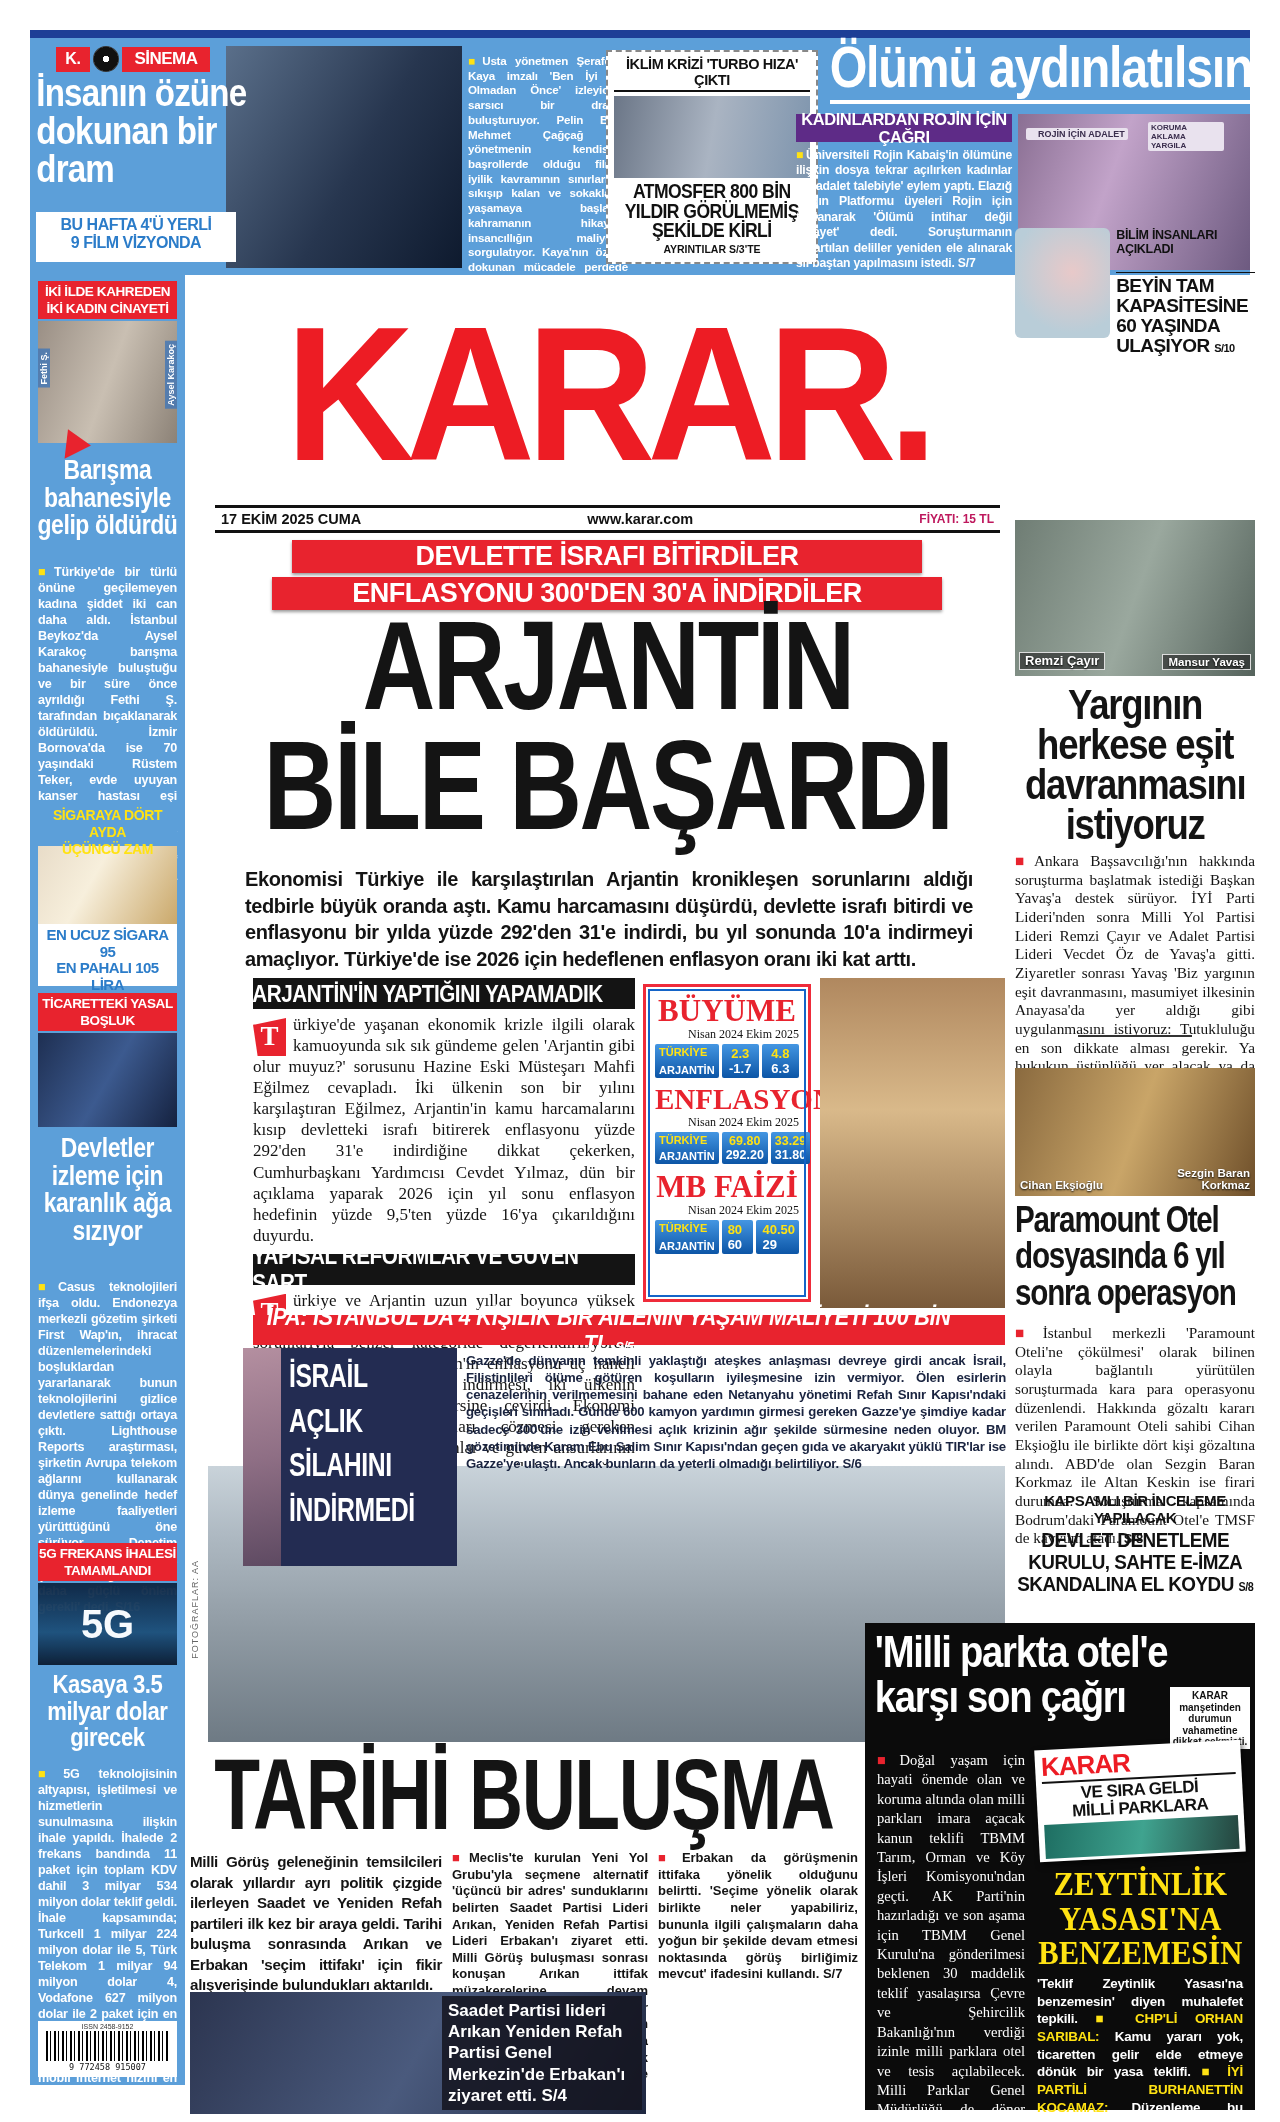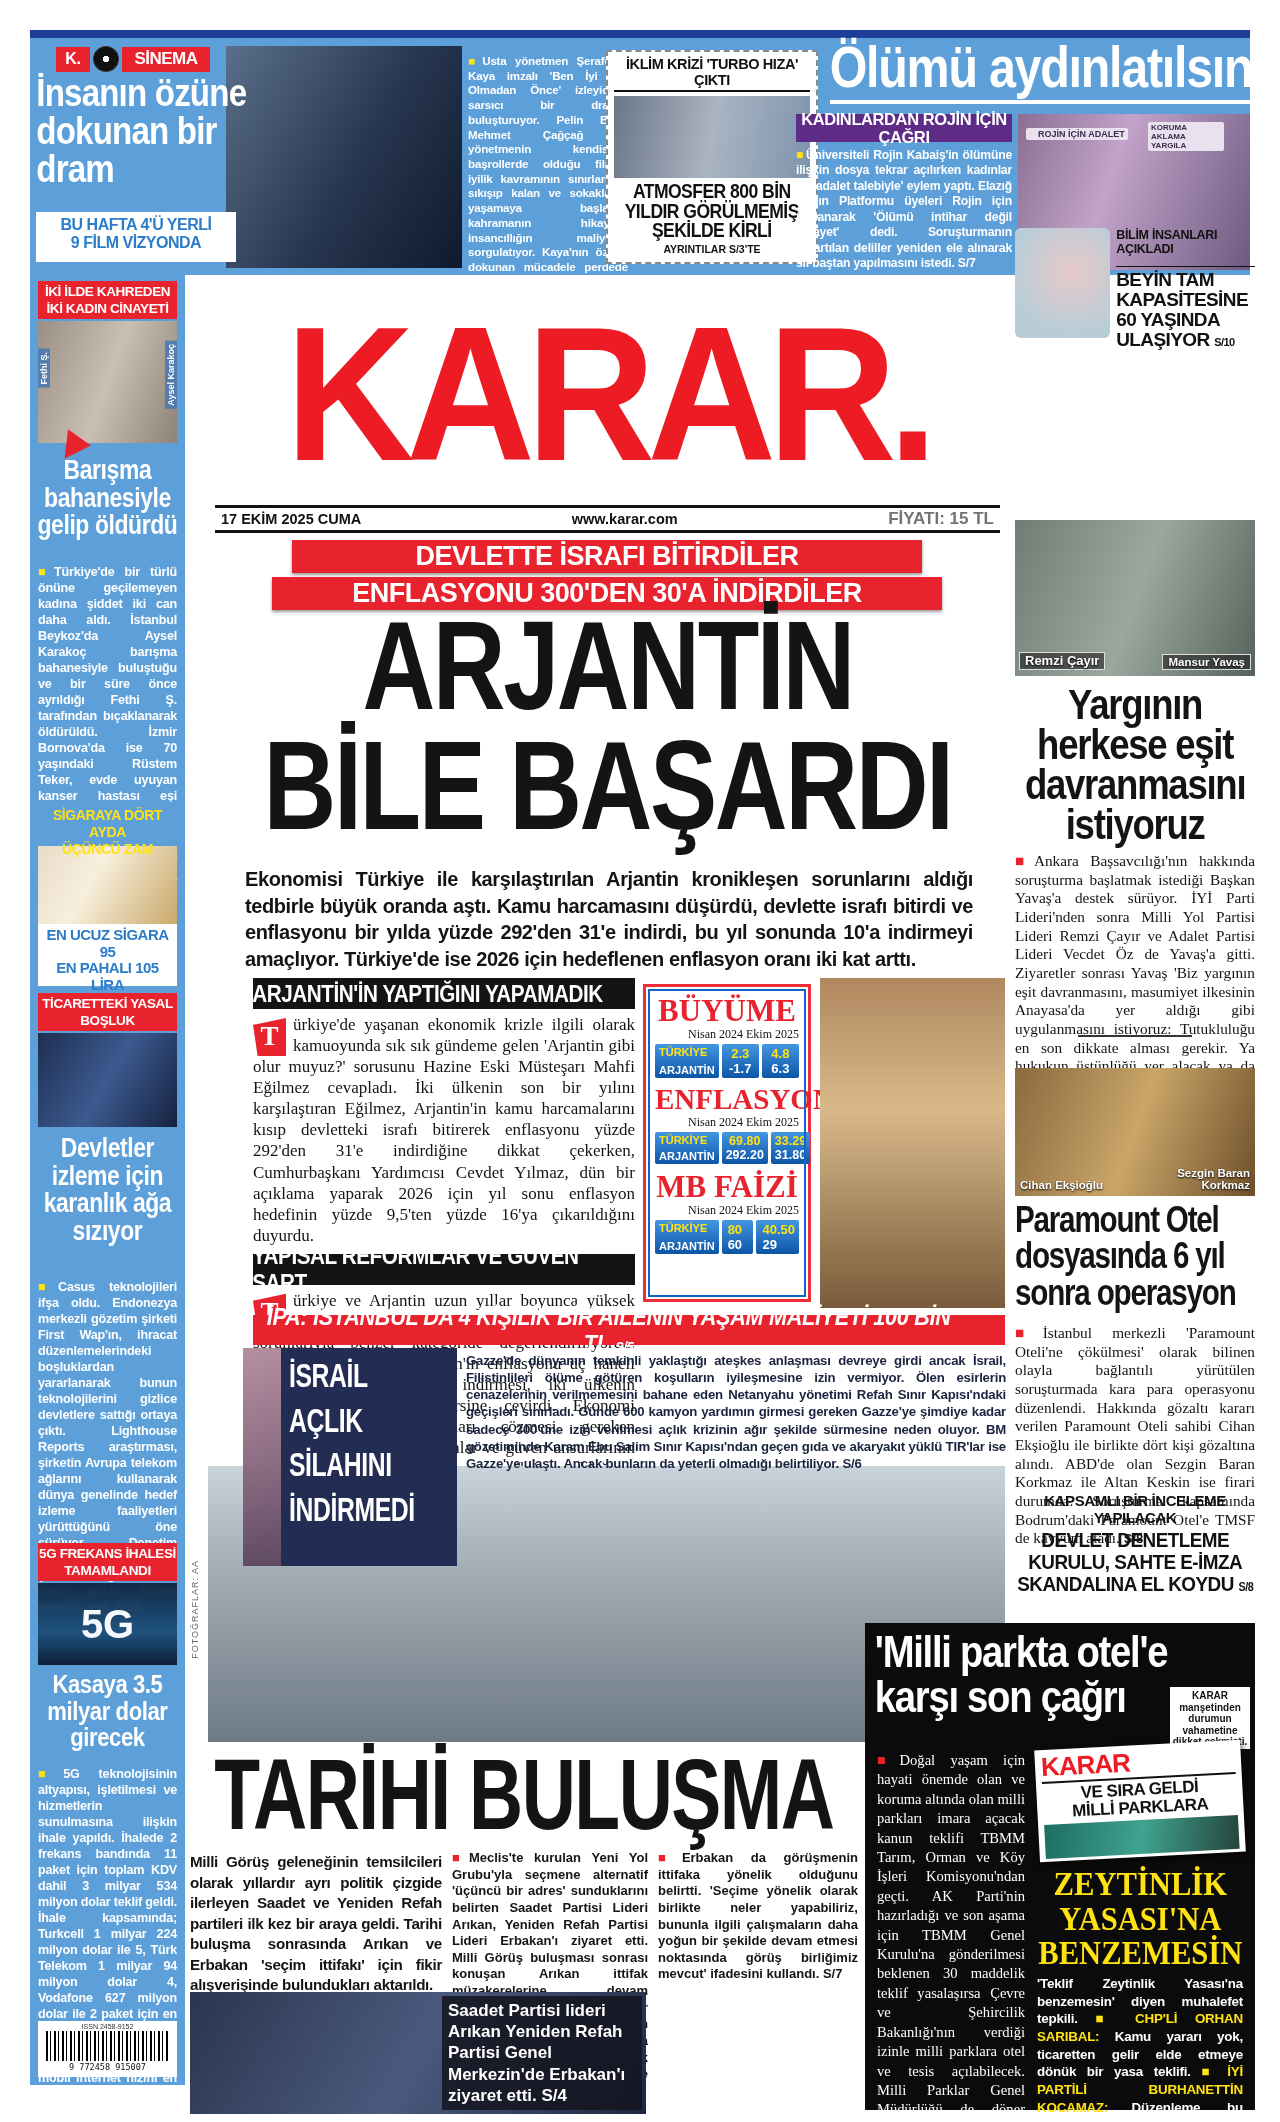--- a/index.html
+++ b/index.html
@@ -147,21 +147,21 @@
       <div style="font-size:8.5px;color:#111;font-family:'DejaVu Sans Mono',monospace;">9 772458 915007</div>
     </div>
   </div>
 
   <div class="a ctr" style="left:215px;top:293px;width:785px;height:218px;">
     <span class="b" style="font-size:192px;color:#ed1c24;letter-spacing:-9px;line-height:1.05;display:block;transform:scaleX(.93);transform-origin:center top;">KARAR.</span>
   </div>
   <div class="a" style="left:215px;top:505px;width:785px;height:28px;border-top:3px solid #111;border-bottom:3px solid #111;display:flex;align-items:center;justify-content:space-between;padding:0 6px;box-sizing:border-box;">
     <span class="b" style="font-size:14.5px;color:#111;">17 EKİM 2025 CUMA</span>
     <span class="b" style="font-size:14.5px;color:#111;">www.karar.com</span>
-    <span class="b" style="font-size:17px;color:#737373;">FİYATI: 15 TL</span>
+    <span class="b" style="font-size:12px;color:#be185d;">FİYATI: 15 TL</span>
   </div>
 
   <div class="a redbox kick" style="left:292px;top:540px;width:630px;height:33px;font-size:27px;letter-spacing:-.5px;box-shadow:0 2px 3px rgba(0,0,0,.4);">DEVLETTE İSRAFI BİTİRDİLER</div>
   <div class="a redbox kick" style="left:272px;top:577px;width:670px;height:33px;font-size:27px;letter-spacing:-.5px;box-shadow:0 2px 3px rgba(0,0,0,.4);">ENFLASYONU 300'DEN 30'A İNDİRDİLER</div>
   <div class="a ctr b" style="left:215px;top:606px;width:785px;color:#141414;font-size:126px;line-height:.95;letter-spacing:-3px;">
     <span class="sq80"><span>ARJANTİN</span><br><span>BİLE BAŞARDI</span></span>
   </div>
   <div class="a jst" style="left:245px;top:866px;width:728px;font-size:20px;font-weight:600;color:#141414;line-height:1.33;letter-spacing:-.4px;">Ekonomisi Türkiye ile karşılaştırılan Arjantin kronikleşen sorunlarını aldığı tedbirle büyük oranda aştı. Kamu harcamasını düşürdü, devlette israfı bitirdi ve enflasyonu bir yılda yüzde 292'den 31'e indirdi, bu yıl sonunda 10'a indirmeyi amaçlıyor. Türkiye'de ise 2026 için hedeflenen enflasyon oranı iki kat arttı.</div>
 
   <div class="a" style="left:253px;top:978px;width:382px;">
@@ -260,21 +260,21 @@
   <div class="a jst b" style="left:190px;top:1852px;width:252px;font-size:15.2px;line-height:1.35;color:#141414;letter-spacing:-.3px;">Milli Görüş geleneğinin temsilcileri olarak yıllardır ayrı politik çizgide ilerleyen Saadet ve Yeniden Refah partileri ilk kez bir araya geldi. Tarihi buluşma sonrasında Arıkan ve Erbakan 'seçim ittifakı' için fikir alışverişinde bulundukları aktarıldı.</div>
   <div class="a jst" style="left:452px;top:1850px;width:196px;height:200px;font-size:13px;line-height:1.28;color:#141414;font-weight:600;"><span class="rbul">■</span><span>Meclis'te kurulan Yeni Yol Grubu'yla seçmene alternatif 'üçüncü bir adres' sunduklarını belirten Saadet Partisi Lideri Arıkan, Yeniden Refah Partisi Lideri Erbakan'ı ziyaret etti. Milli Görüş buluşması sonrası konuşan Arıkan ittifak müzakerelerine devam edeceklerini belirtti. 'İktidar partisine ve 'Acaba başka kim var ki oy verelim?' sorusuna cevap verebilecek oluşturmanın gayretinde olacağız' dedi.</span></div>
   <div class="a jst" style="left:658px;top:1850px;width:200px;height:260px;font-size:13px;line-height:1.28;color:#141414;font-weight:600;"><span class="rbul">■</span><span>Erbakan da görüşmenin ittifaka yönelik olduğunu belirtti. 'Seçime yönelik olarak birlikte neler yapabiliriz, bununla ilgili çalışmaların daha yoğun bir şekilde devam etmesi noktasında görüş birliğimiz mevcut' ifadesini kullandı. S/7</span></div>
   <div class="a photo" style="left:190px;top:1992px;width:456px;height:122px;background:linear-gradient(120deg,#2c3550,#4a5a7d 50%,#1e2740);">
     <div class="a w b" style="right:4px;bottom:4px;width:188px;background:rgba(20,20,30,.85);font-size:17px;line-height:1.25;padding:4px 6px;">Saadet Partisi lideri Arıkan Yeniden Refah Partisi Genel Merkezin'de Erbakan'ı ziyaret etti. S/4</div>
   </div>
 
   <div class="a" style="left:1015px;top:228px;width:240px;display:flex;gap:6px;">
     <div class="photo" style="width:96px;height:110px;border-radius:6px;background:radial-gradient(circle at 60% 40%,#e8c9c9,#b9cdd8 70%);"></div>
     <div style="width:140px;">
-      <div class="b" style="font-size:12.5px;color:#111;border-bottom:1.5px solid #111;padding-bottom:10px;letter-spacing:-.3px;">BİLİM İNSANLARI AÇIKLADI</div>
+      <div class="b" style="font-size:12.5px;color:#111;border-bottom:1.5px solid #111;padding-bottom:16px;letter-spacing:-.3px;">BİLİM İNSANLARI AÇIKLADI</div>
       <div class="b" style="font-size:19px;color:#111;line-height:1.05;margin-top:3px;letter-spacing:-.6px;">
         <span>BEYİN TAM</span><br><span>KAPASİTESİNE</span><br><span>60 YAŞINDA</span><br><span>ULAŞIYOR</span>
         <span style="font-size:11px;text-align:center;">S/10</span>
       </div>
     </div>
   </div>
 
   <div class="a photo" style="left:1015px;top:520px;width:240px;height:156px;background:linear-gradient(110deg,#6f7d74,#9aa89e 50%,#55635c);">
     <span class="plabel tagbox" style="left:4px;bottom:6px;font-size:13px;">Remzi Çayır</span>
     <span class="plabel tagbox" style="right:4px;bottom:6px;font-size:11.5px;">Mansur Yavaş</span>

